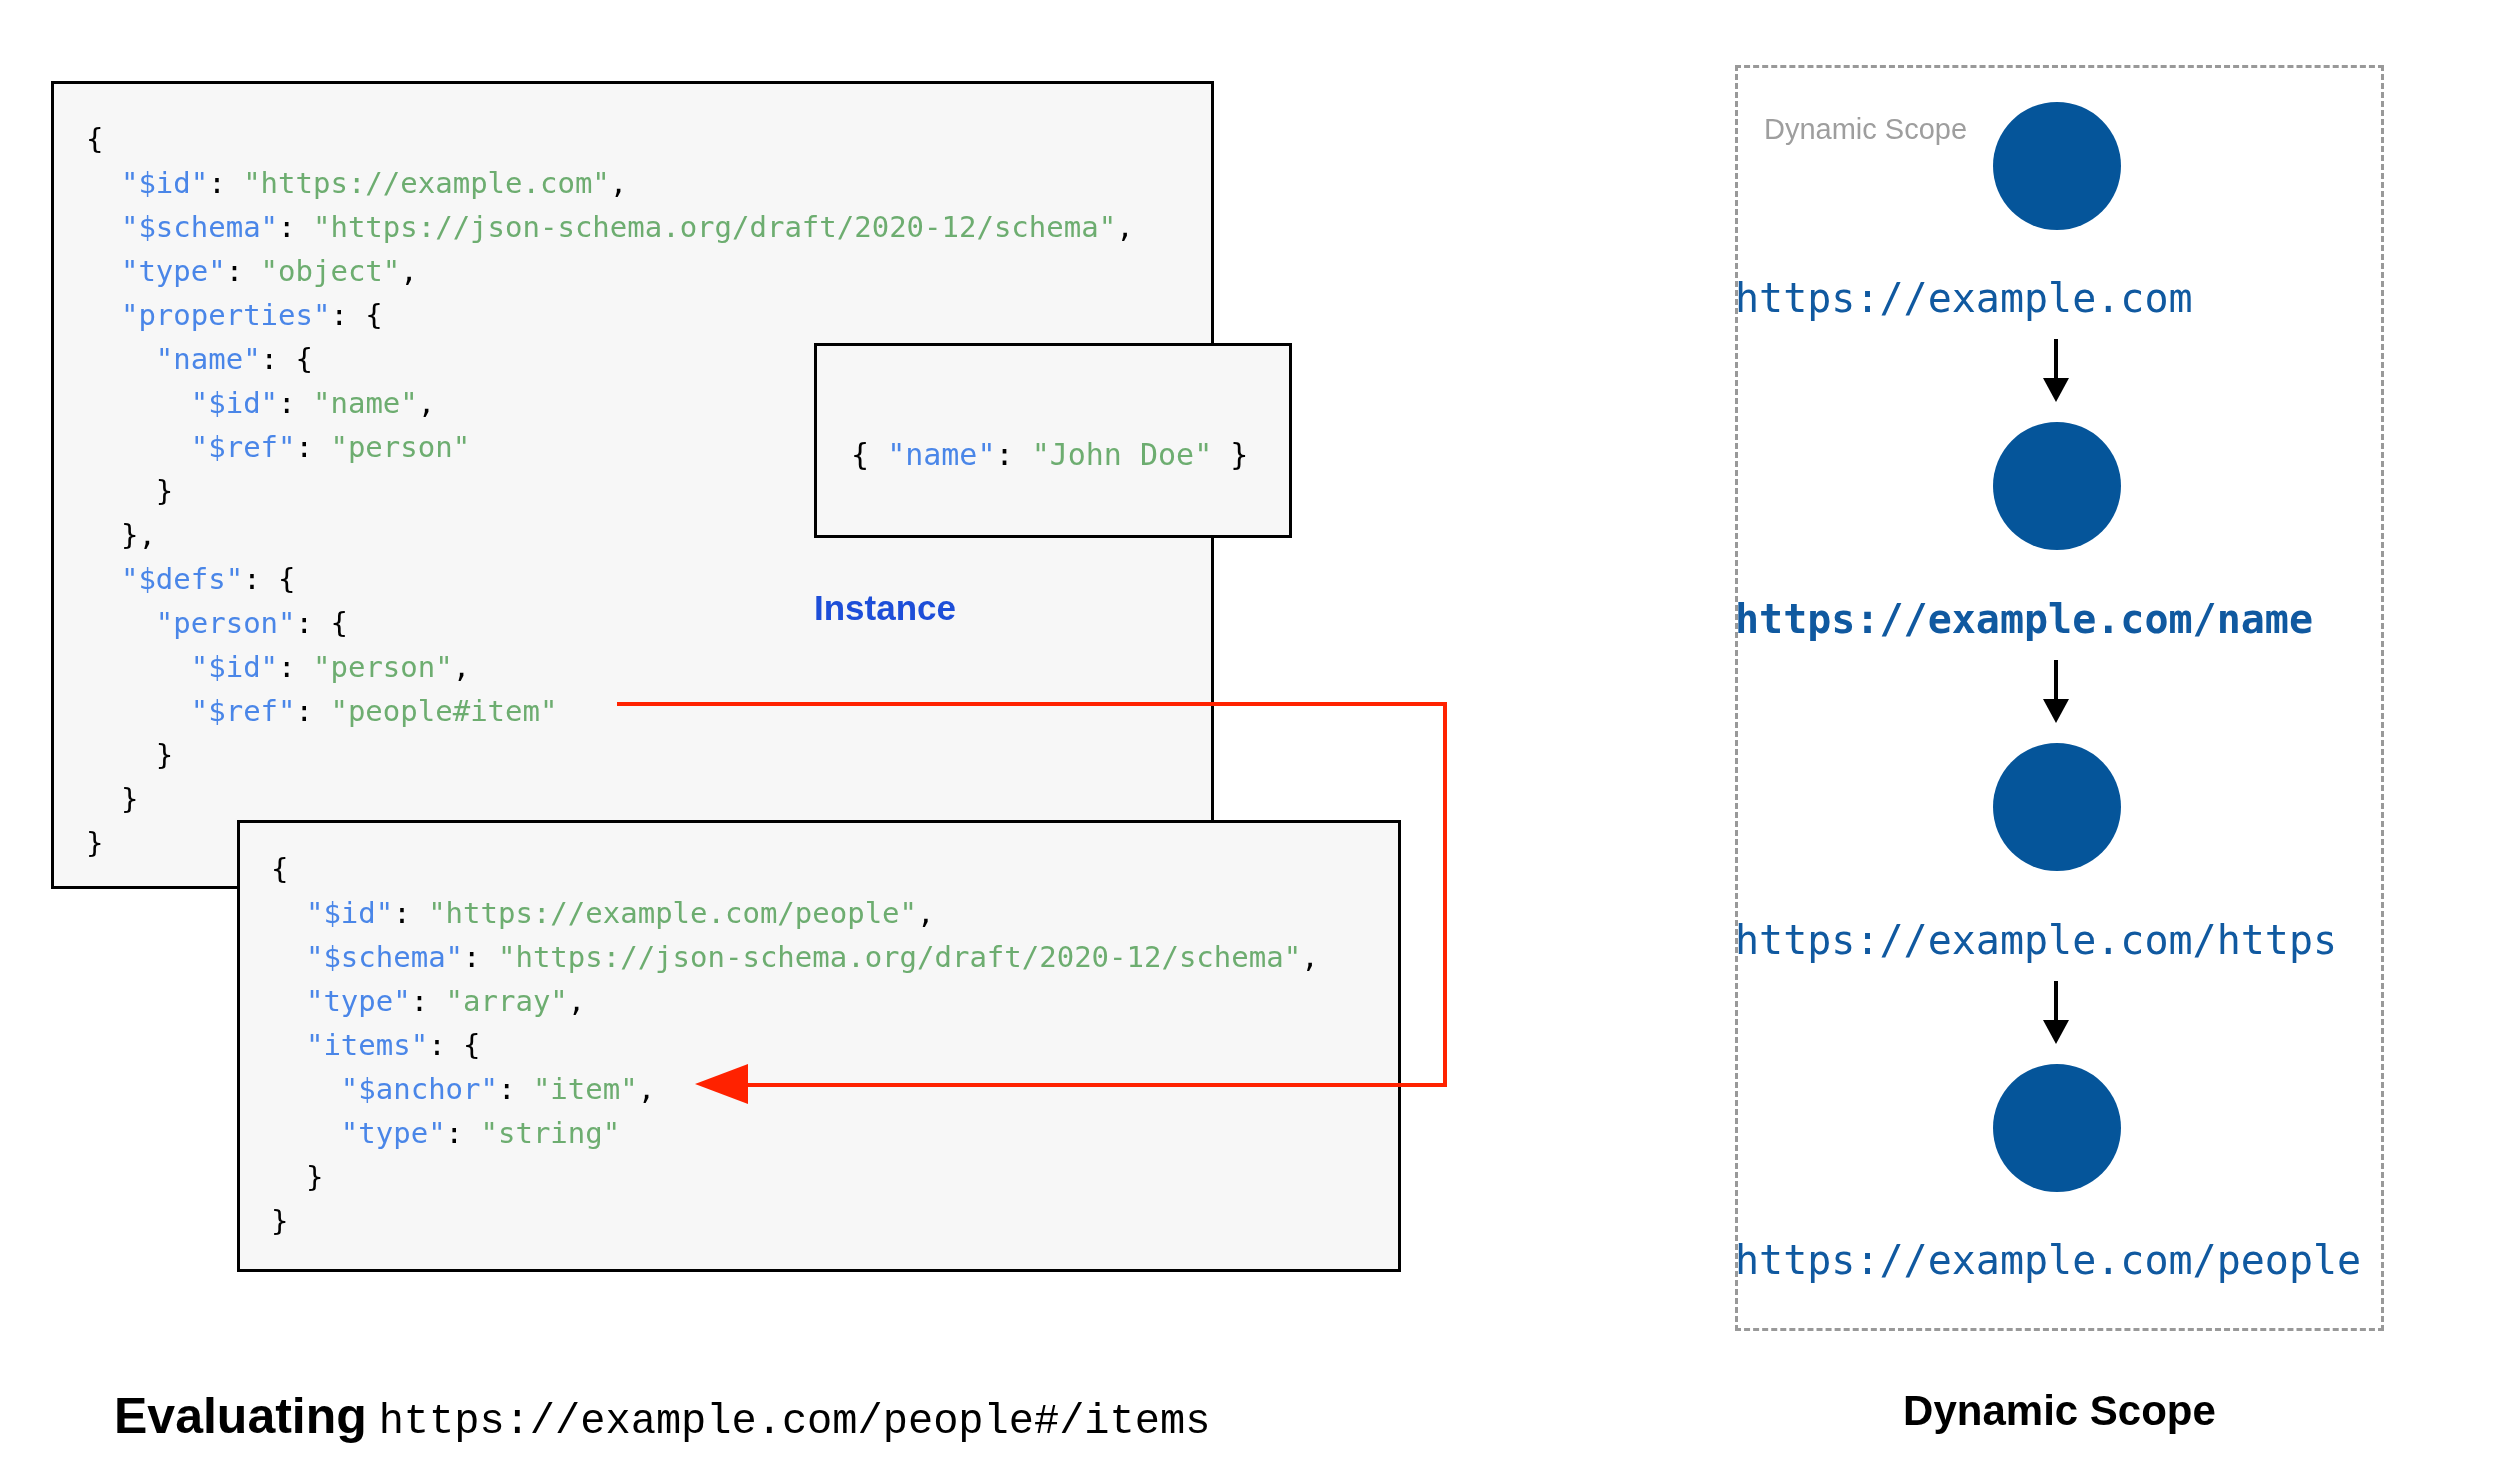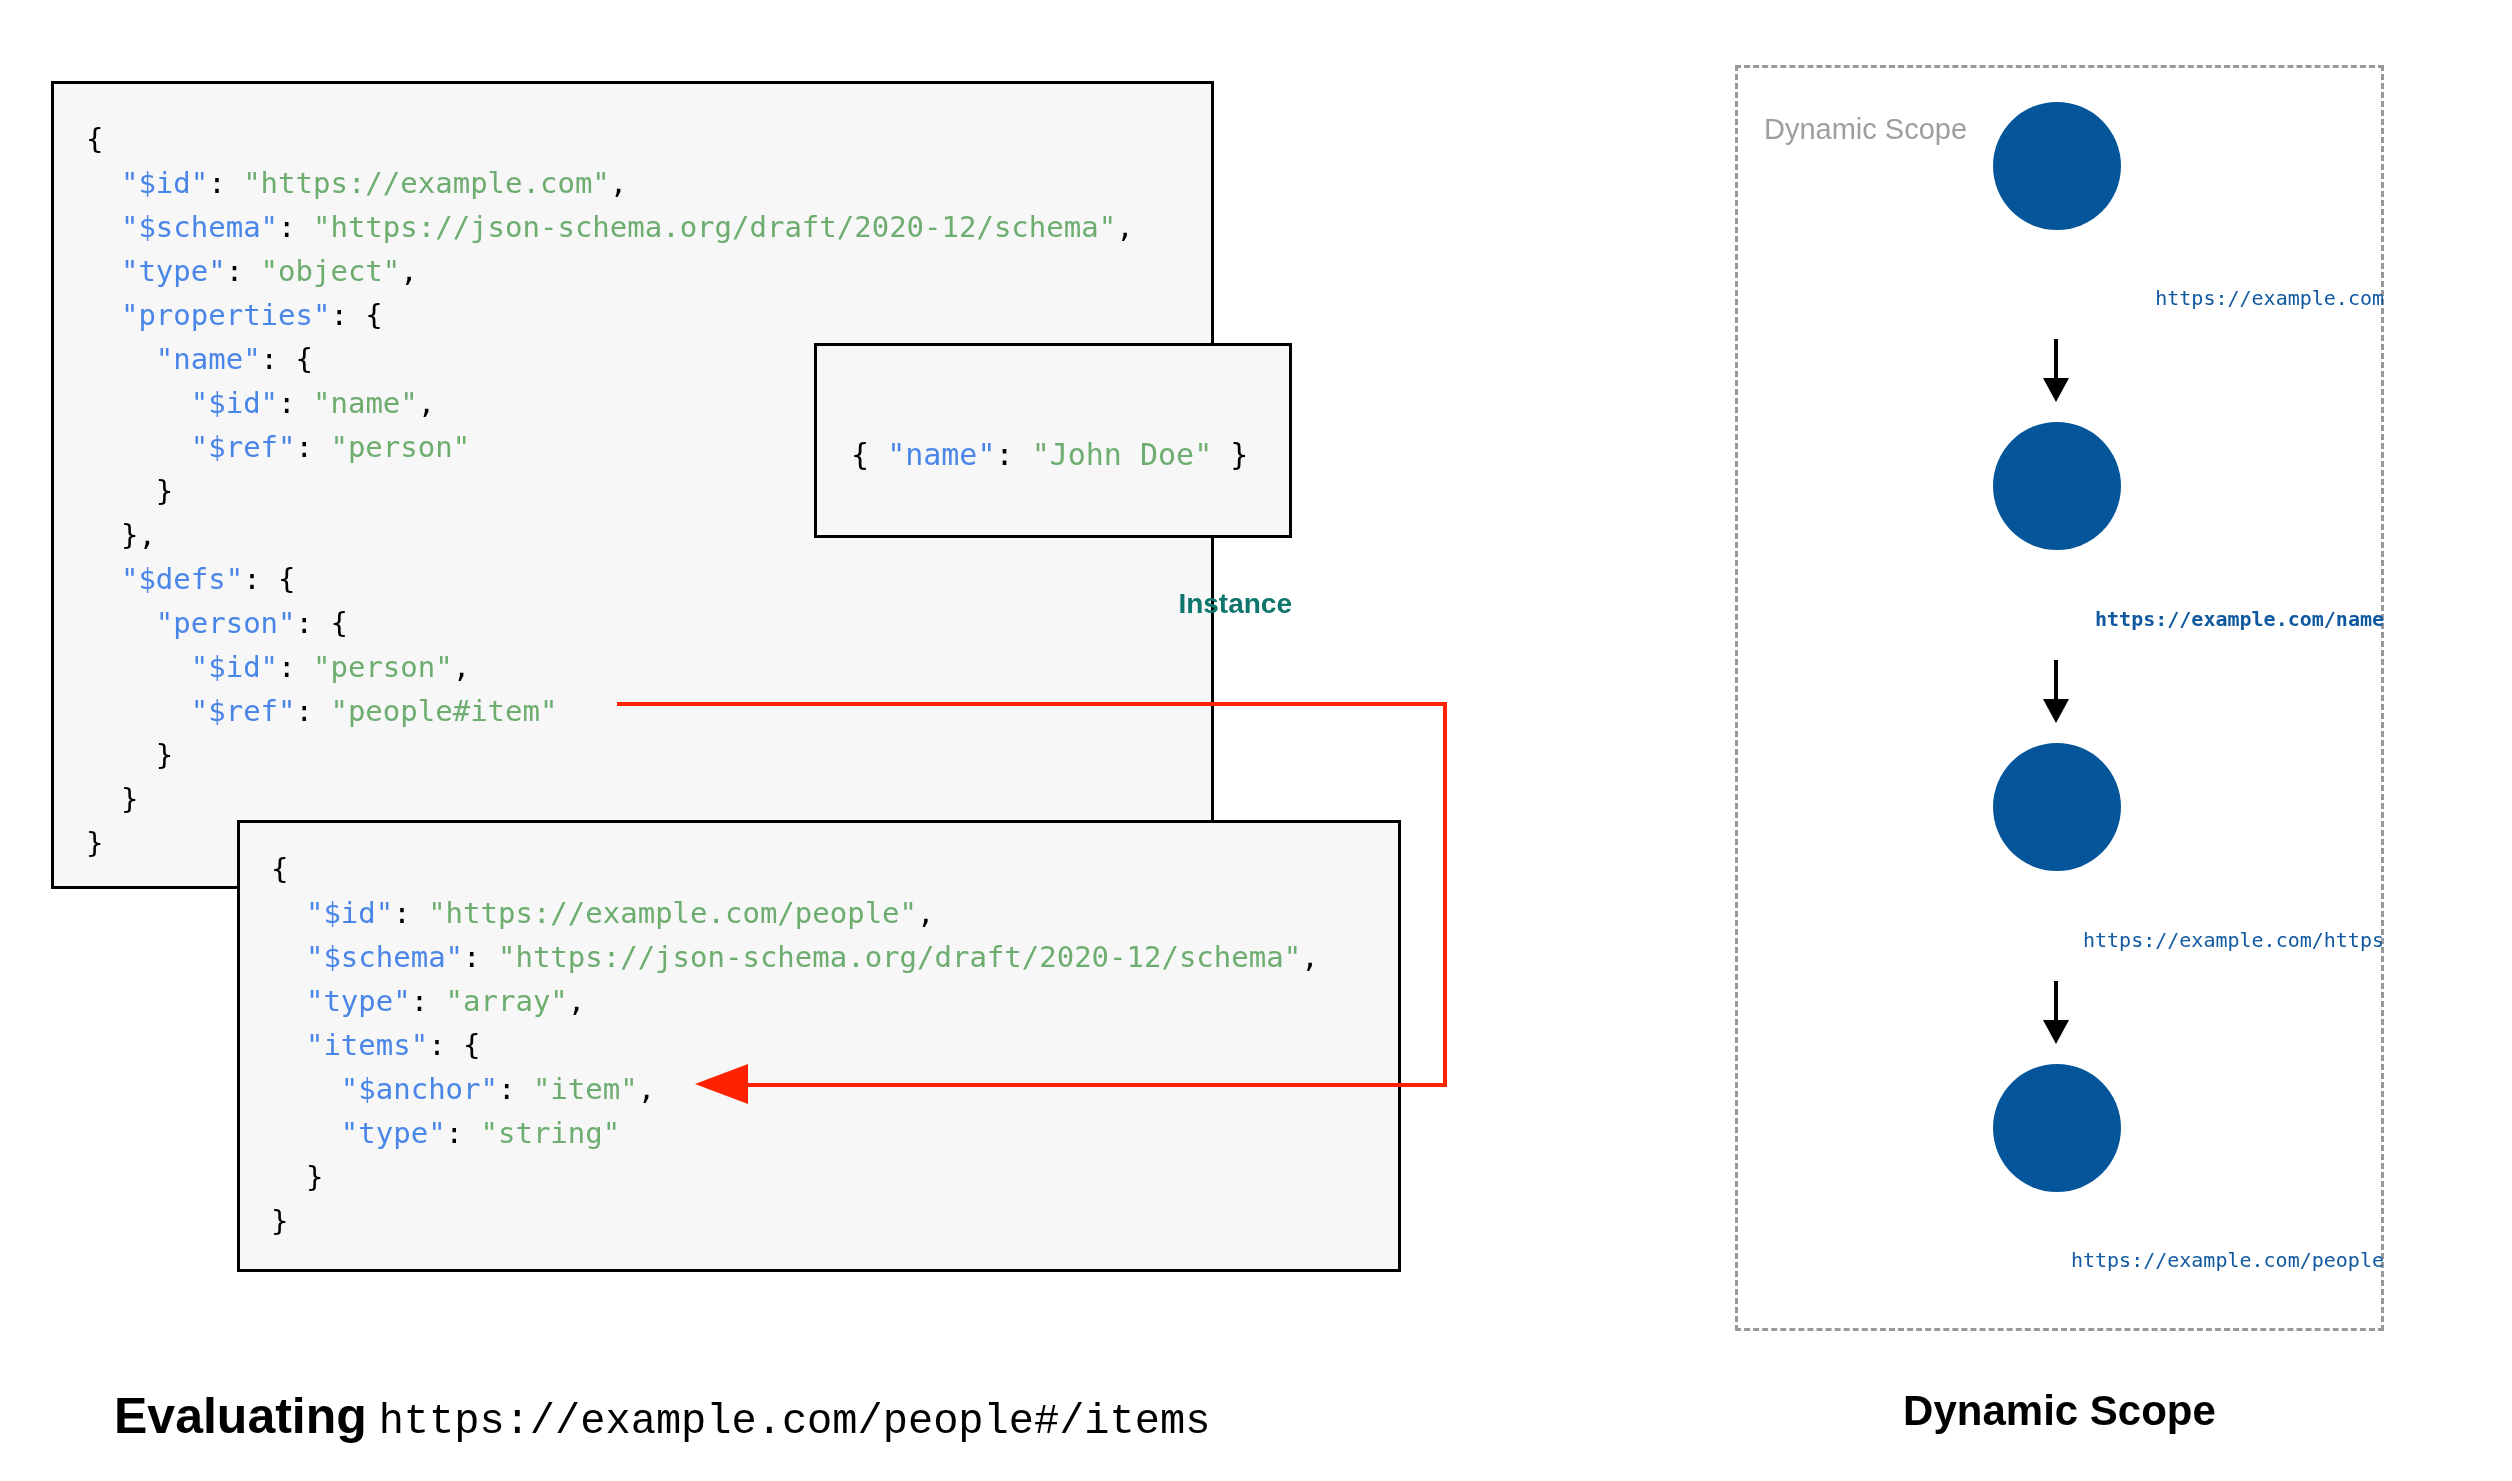--- a/index.html
+++ b/index.html
@@ -15,22 +15,22 @@
   
   .code{
     position:absolute;font-family:"DejaVu Sans Mono",monospace;
     font-size:29px;line-height:44px;white-space:pre;
   }
   .tk-k{color:var(--c-key,#4a86e8);}
   .tk-s{color:var(--c-str,#6dad70);}
   .tk-p{color:var(--c-punct,#000);}
   .instance-text{font-size:30px;line-height:41px;}
   .instance-label{
-    position:absolute;left:814px;top:588px;width:478px;text-align:right;
-    font-size:28px;font-weight:bold;color:#0f766e;
+    position:absolute;left:814px;top:588px;width:478px;text-align:left;
+    font-size:35px;font-weight:bold;color:#1d4ed8;
   }
   
   .red-seg{position:absolute;background:var(--c-red,#ff2200);}
   .red-head{
     position:absolute;width:0;height:0;
     border-top:20.3px solid transparent;border-bottom:20.3px solid transparent;
     border-right:53px solid var(--c-red,#ff2200);
   }
   
   .scope-box{
@@ -39,22 +39,22 @@
   }
   .scope-title{
     position:absolute;left:1764px;top:113px;font-size:29px;
     color:var(--c-gray_label,#9e9e9e);
   }
   .scope-circle{
     position:absolute;left:1993px;width:128px;height:128px;border-radius:50%;
     background:var(--c-circle,#05559a);
   }
   .scope-url{
-    position:absolute;left:1735px;width:649px;text-align:right;
-    font-family:"DejaVu Sans Mono",monospace;font-size:20px;line-height:37px;
+    position:absolute;left:1735px;width:649px;text-align:left;
+    font-family:"DejaVu Sans Mono",monospace;font-size:40px;line-height:37px;
     color:var(--c-url,#1059a0);
   }
   .down-shaft{position:absolute;left:2054px;width:3.7px;height:40px;background:#000;}
   .down-head{
     position:absolute;left:2043px;width:0;height:0;
     border-left:13px solid transparent;border-right:13px solid transparent;
     border-top:24px solid #000;
   }
   
   .caption-left{position:absolute;left:114px;top:1387px;white-space:pre;color:#000;}

